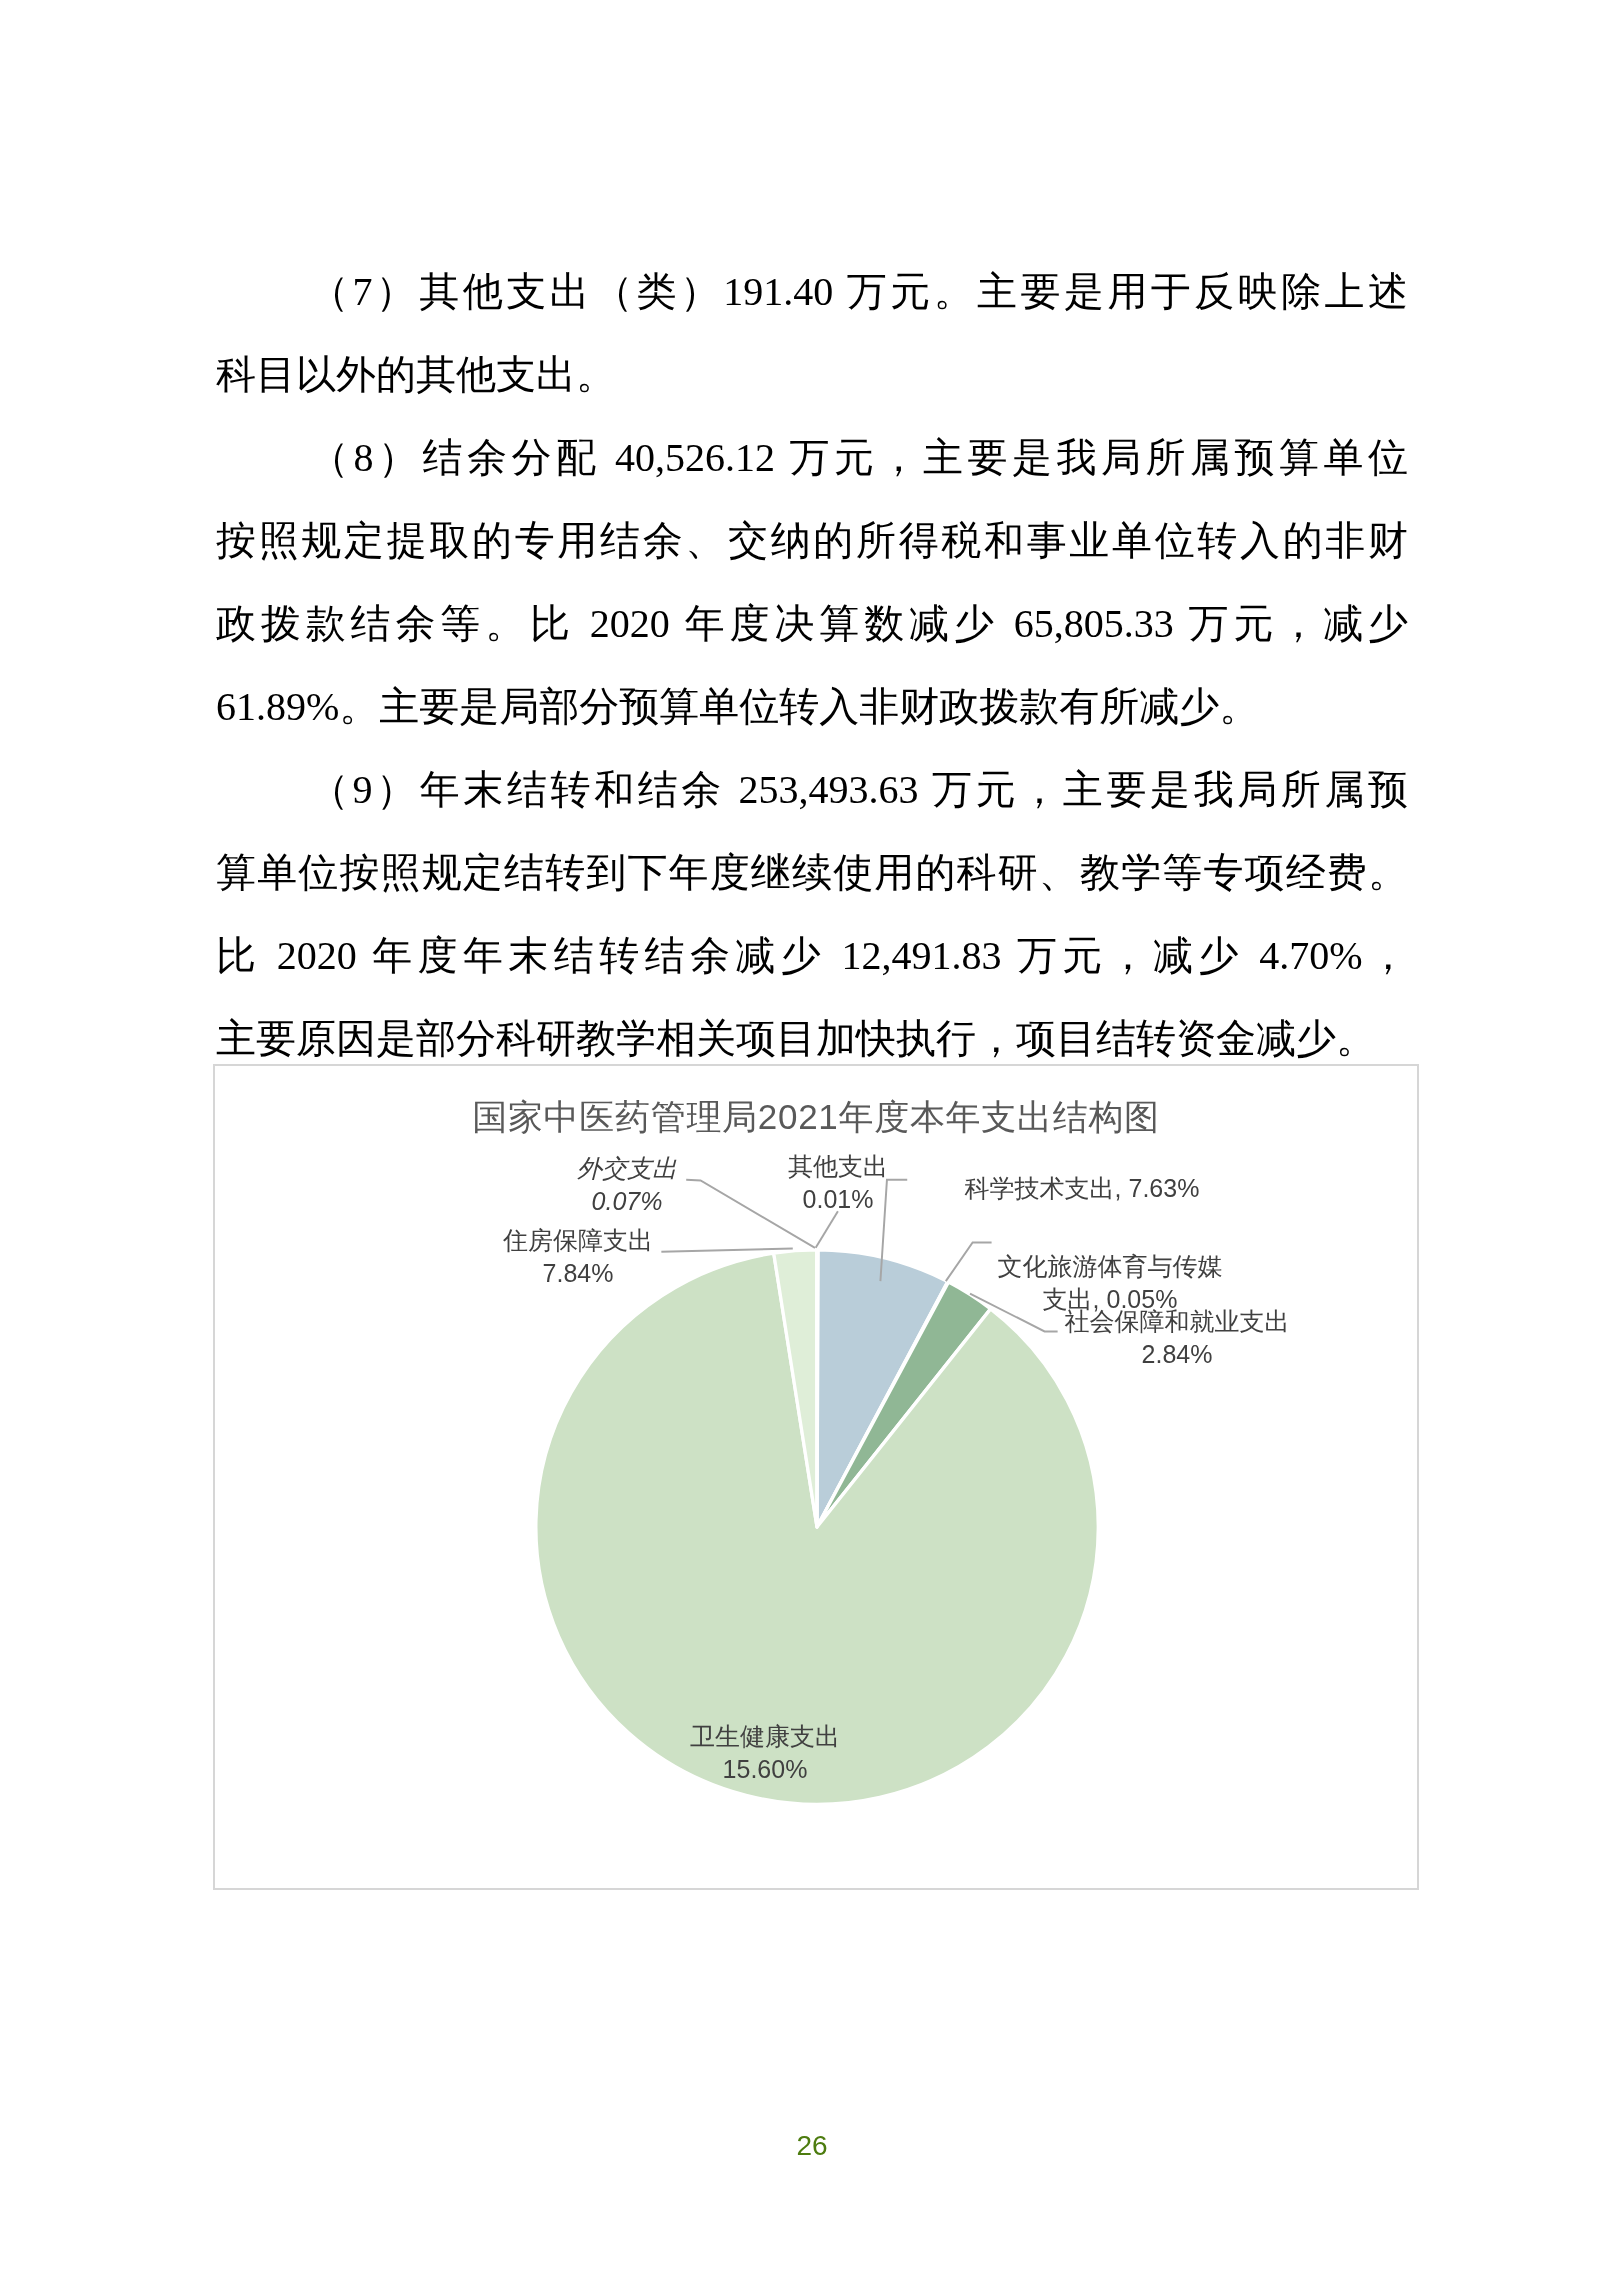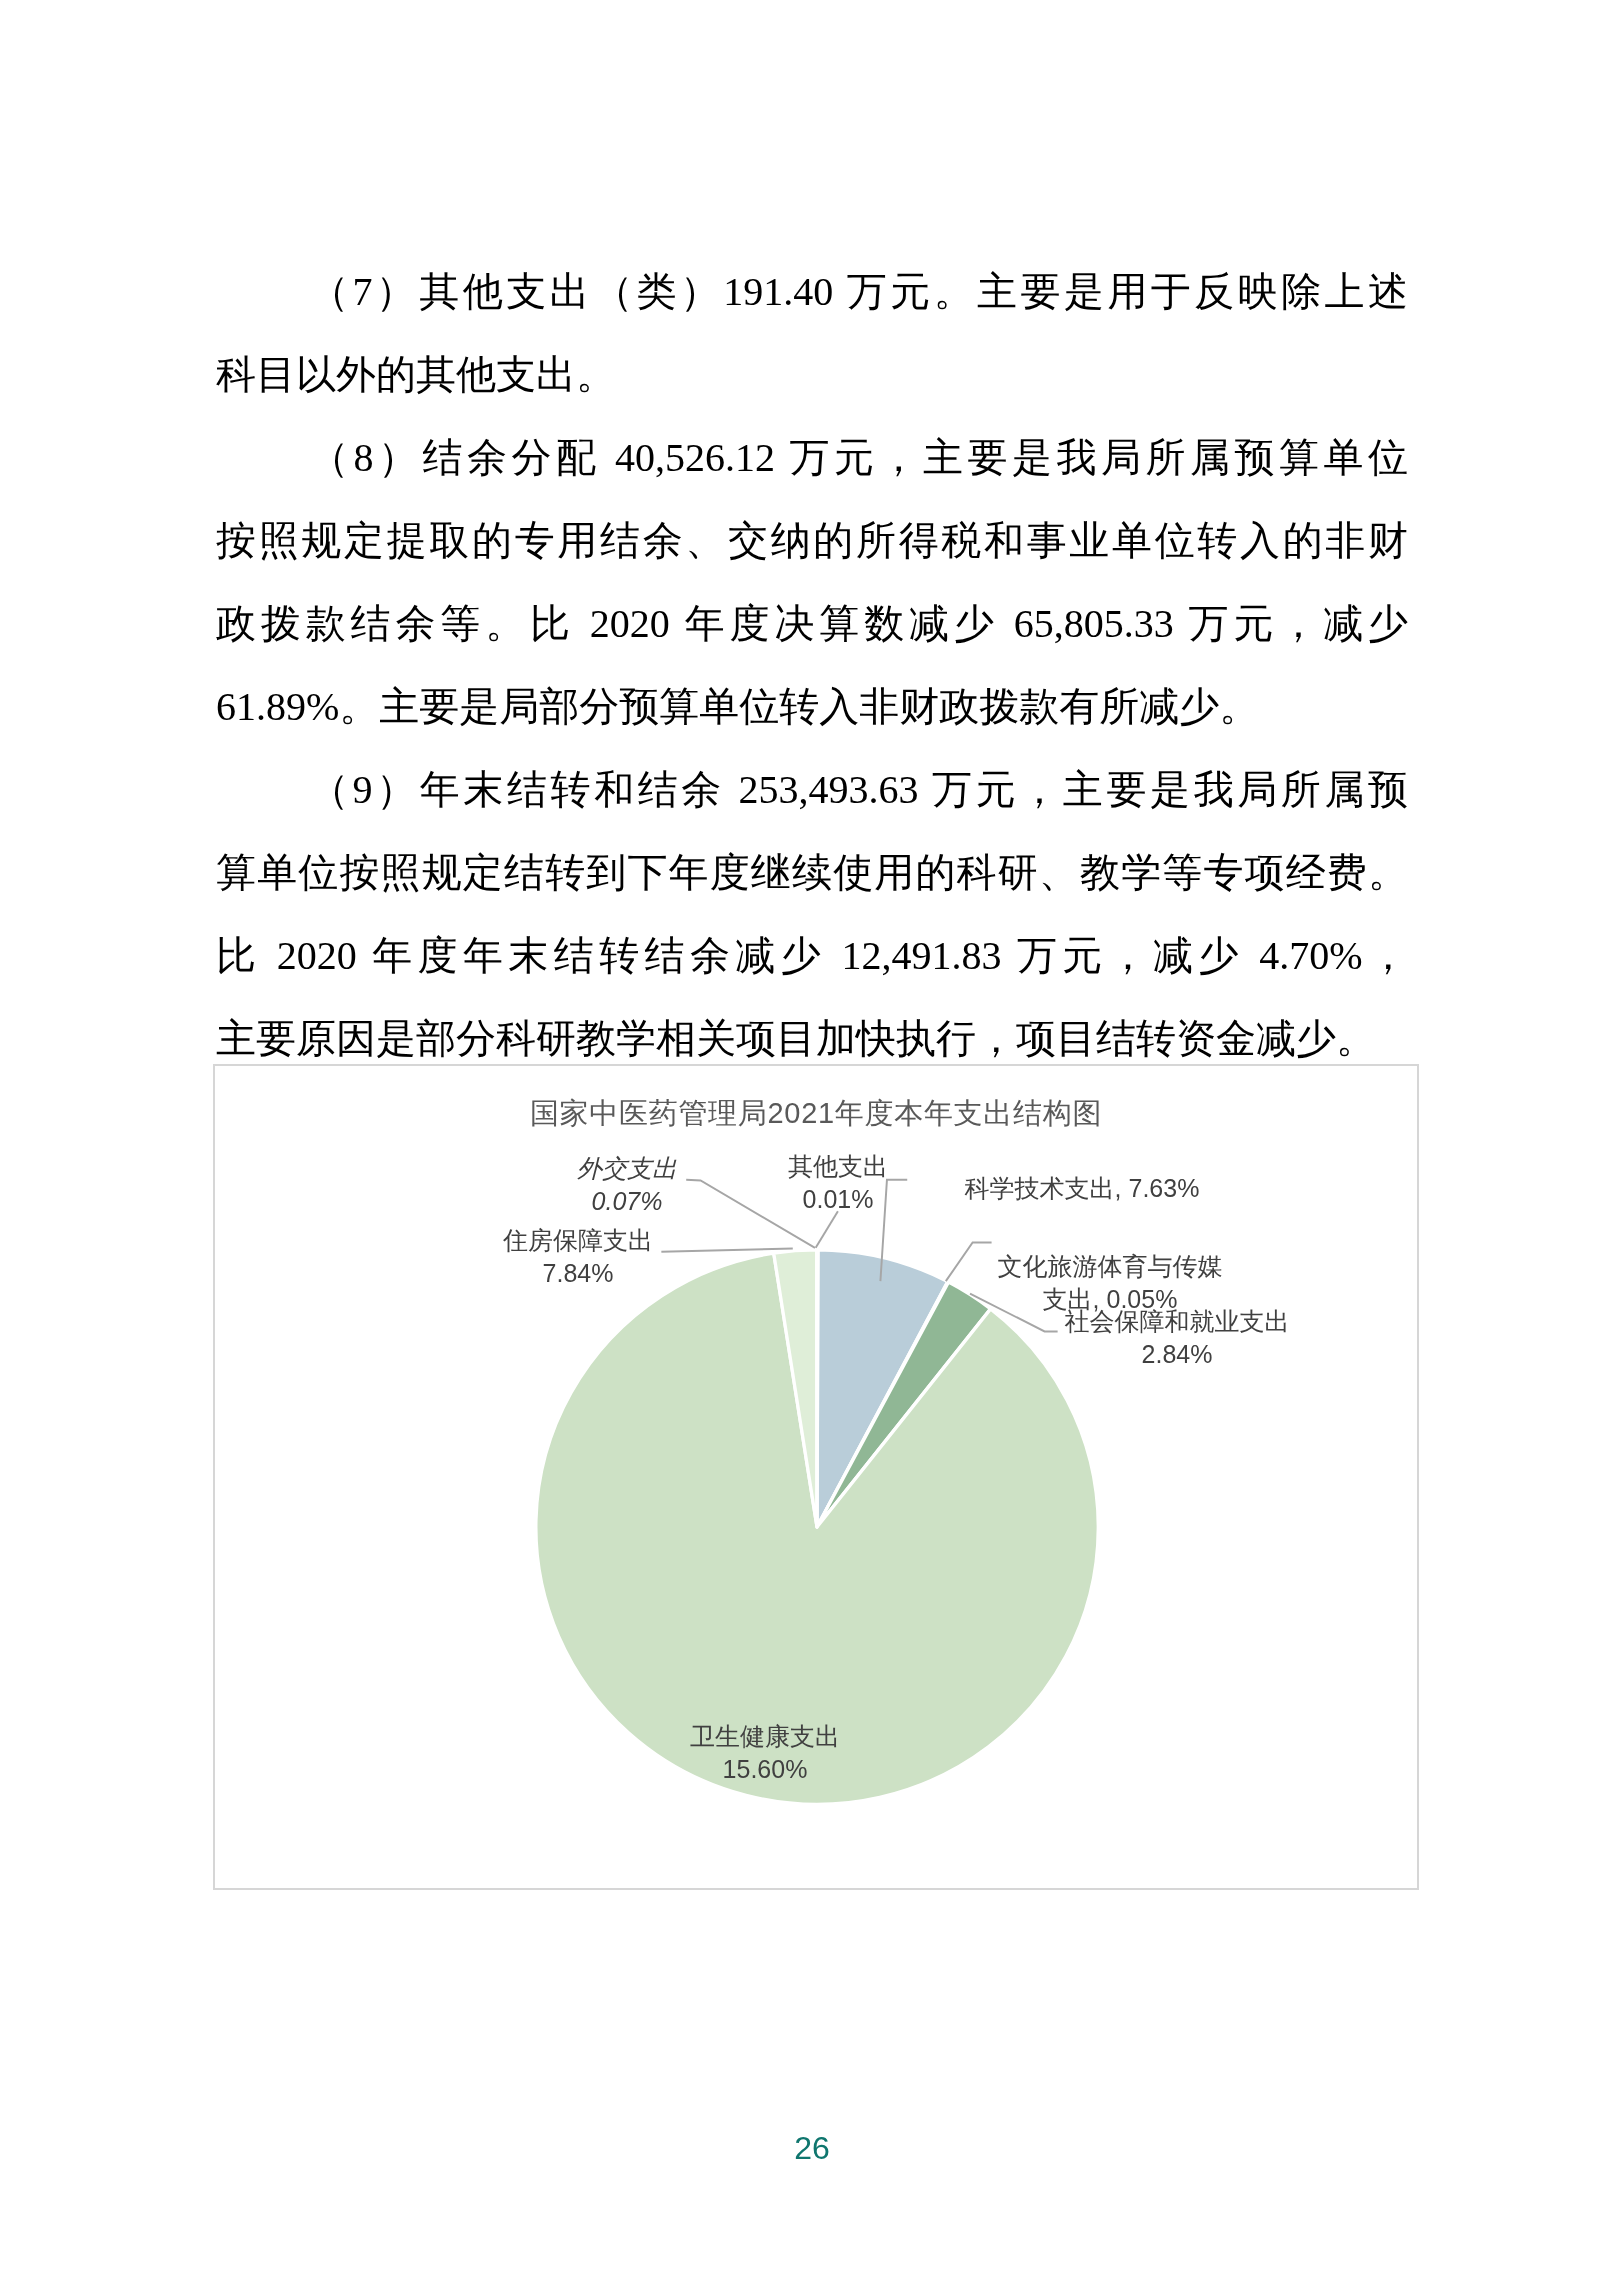--- a/index.html
+++ b/index.html
@@ -18,31 +18,31 @@
   }
   .doc-line.indent{text-indent:93px;}
   .doc-line.parend{text-align-last:left;}
   .chart-box{
     position:absolute;left:213px;top:1064px;width:1206px;height:826px;
     border:2px solid #d6d6d6;background:#ffffff;box-sizing:border-box;
   }
   .chart-title{
     position:absolute;left:0;top:27.5px;width:100%;text-align:center;
     font-family:"Liberation Sans","DejaVu Sans",sans-serif;
-    font-size:29px;color:#595959;letter-spacing:0.7px;
+    font-size:35px;color:#595959;letter-spacing:0.7px;
   }
   .chart-svg{position:absolute;left:0;top:0;}
   .pie-label{
     position:absolute;font-family:"Liberation Sans","DejaVu Sans",sans-serif;
     font-size:25px;line-height:33px;color:#404040;
   }
   .page-num{
     position:absolute;left:0;top:2130px;width:100%;text-align:center;
     font-family:"Liberation Sans","DejaVu Sans",sans-serif;
-    font-size:32px;color:#0f766e;
+    font-size:28px;color:#4d7c0f;
   }
 </style>
 </head>
 <body>
 
 <div class="page">
 
   <div class="doc">
     <div class="doc-line indent">（7）其他支出（类）191.40 万元。主要是用于反映除上述</div>
     <div class="doc-line parend">科目以外的其他支出。</div>

